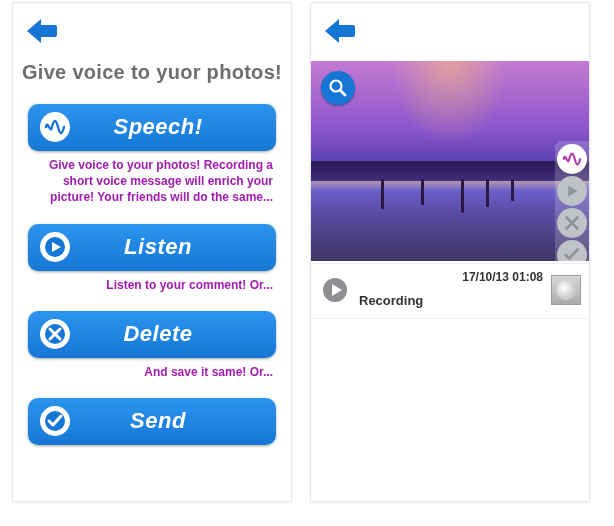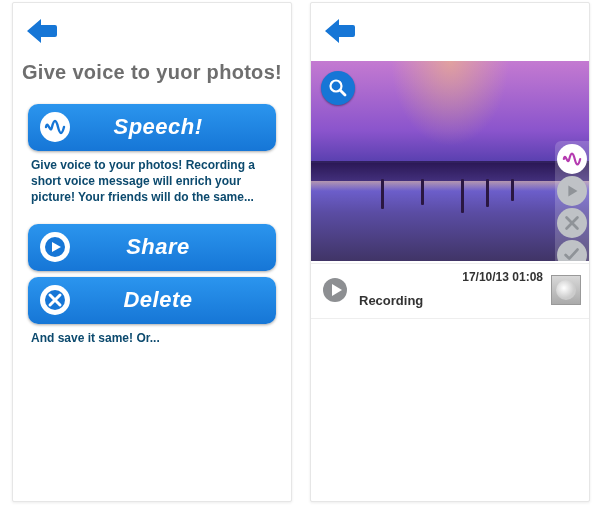--- a/index.html
+++ b/index.html
@@ -72,24 +72,24 @@
   .pill .lbl {
     flex: 1;
     text-align: center;
     font-size: 22px;
     font-weight: bold;
     font-style: italic;
     padding-right: 30px; 
     letter-spacing: .5px;
   }
   .caption {
-    text-align: left;
+    text-align: right;
     font-size: 12px;
     font-weight: bold;
-    color: #0c4a6e;
+    color: #a21caf;
     margin: 6px 18px 18px;
     line-height: 1.35;
   }
   
   .photo-wrap {
     position: absolute;
     top: 58px;
     left: 0; right: 0;
     height: 200px;
     background: linear-gradient(#d38bd8 0%, #b45bc7 15%, #402f9a 38%, #6c63d6 55%, #50447f 100%);
@@ -196,37 +196,49 @@
     <div class="caption">Give voice to your photos! Recording a short voice message will enrich your picture! Your friends will do the same...</div>
 
     <div class="btn-row">
       <button class="pill">
         <span class="ico">
           <svg width="22" height="22" viewBox="0 0 22 22">
               <circle cx="11" cy="11" r="10" fill="#1676d6"></circle>
               <polygon points="8,6 17,11 8,16" fill="#fff"></polygon>
             </svg>
         </span>
-        <span class="lbl">Share</span>
+        <span class="lbl">Listen</span>
       </button>
     </div>
+    <div class="caption">Listen to your comment! Or...</div>
 
     <div class="btn-row">
       <button class="pill">
         <span class="ico">
           <svg width="22" height="22" viewBox="0 0 22 22">
               <circle cx="11" cy="11" r="10" fill="#1676d6"></circle>
               <path d="M6 6l10 10M16 6L6 16" stroke="#fff" stroke-width="3" stroke-linecap="round"></path>
             </svg>
         </span>
         <span class="lbl">Delete</span>
       </button>
     </div>
     <div class="caption">And save it same! Or...</div>
 
+    <div class="btn-row">
+      <button class="pill">
+        <span class="ico">
+          <svg width="22" height="22" viewBox="0 0 22 22">
+              <circle cx="11" cy="11" r="10" fill="#1676d6"></circle>
+              <path d="M5 11l4 4 8-9" stroke="#fff" stroke-width="3" fill="none" stroke-linecap="round" stroke-linejoin="round"></path>
+            </svg>
+        </span>
+        <span class="lbl">Send</span>
+      </button>
+    </div>
   </div>
 
   <div class="phone right">
     <div class="back-arrow">
       <svg width="34" height="28" viewBox="0 0 34 28">
         <path d="M2 14 L16 2 L16 8 L30 8 Q32 8 32 10 L32 18 Q32 20 30 20 L16 20 L16 26 Z" fill="#1676d6"></path>
       </svg>
     </div>
 
     <div class="photo-wrap">

